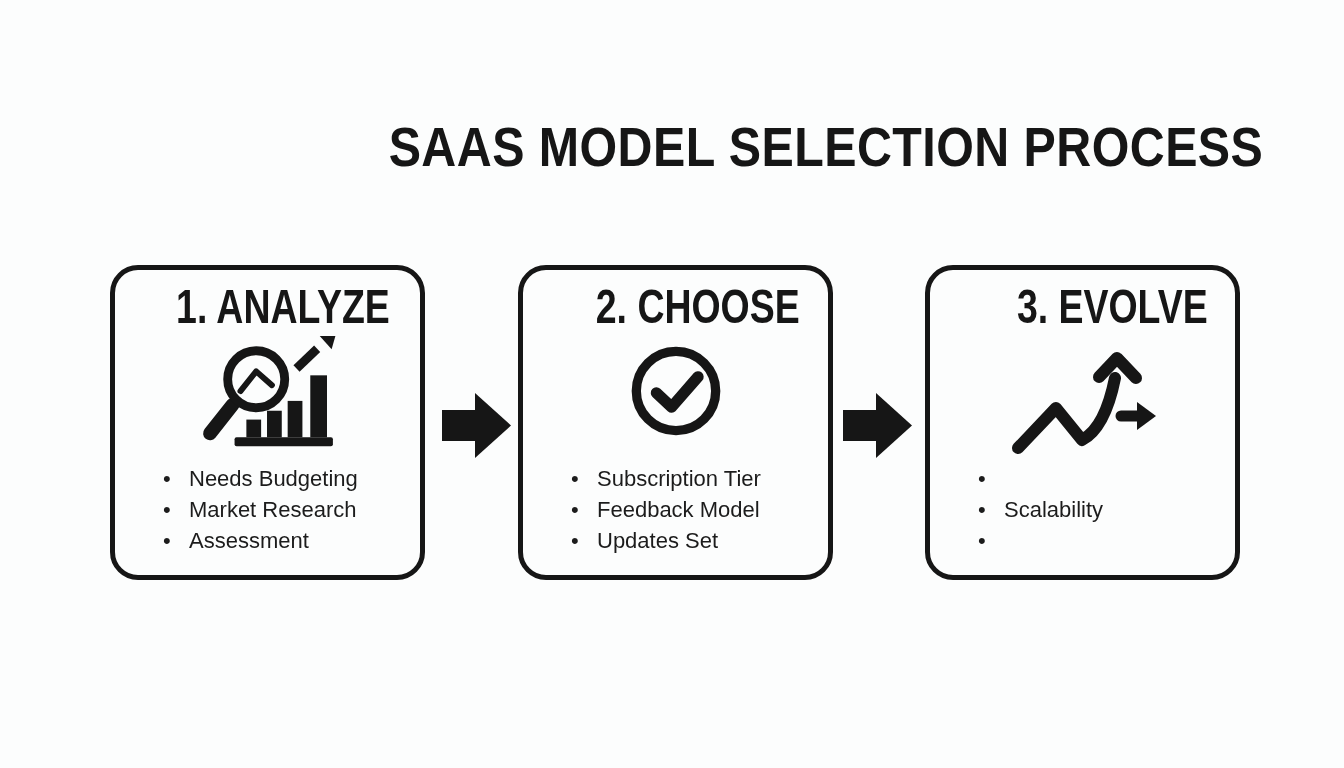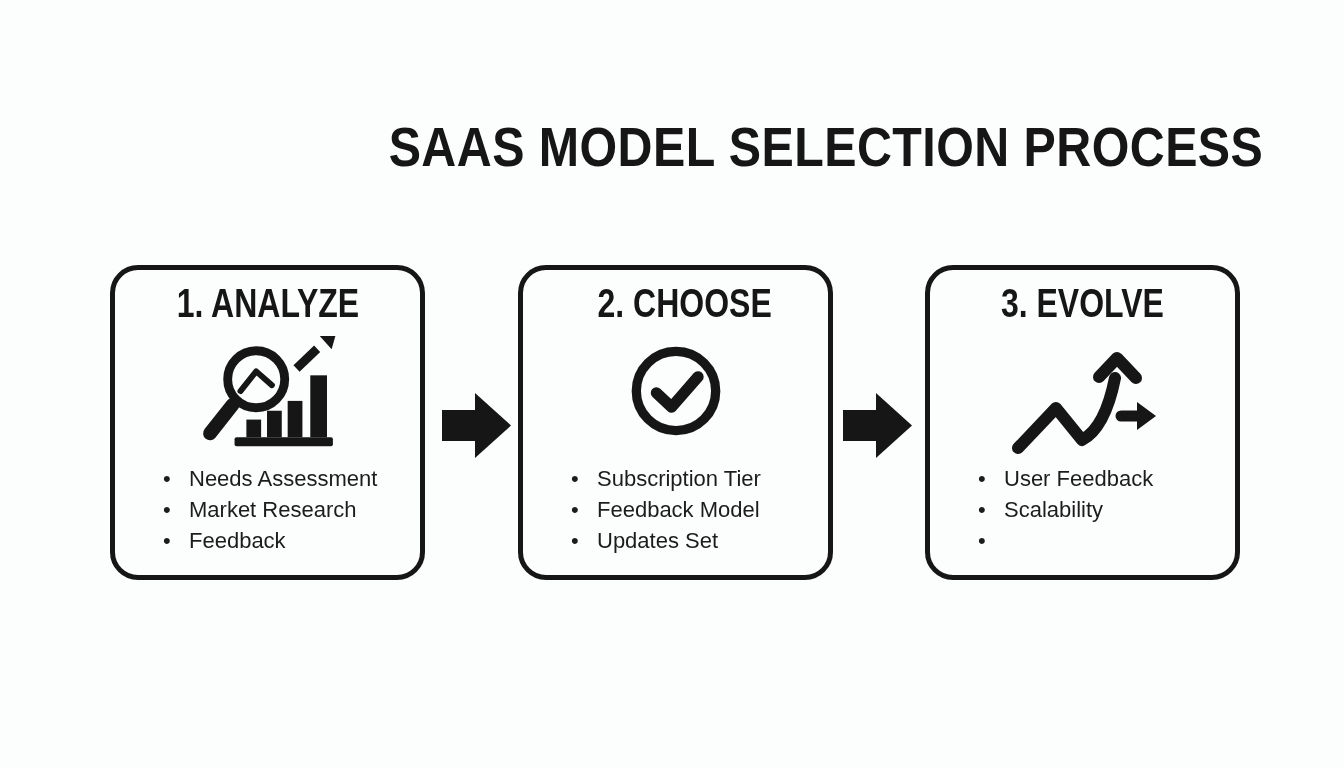--- a/index.html
+++ b/index.html
@@ -34,22 +34,22 @@
     border:5px solid #161616;
     border-radius:28px;
     background:#fcfdfd;
   }
   .card-1 { left:110px; }
   .card-2 { left:518px;padding-left:19px; }
   .card-3 { left:925px; }
 
   .step-heading {
     margin-top:13px;
-    text-align:center; line-height:1;
-    font-size:41px; font-weight:700; white-space:nowrap;
+    text-align:right; line-height:1;
+    font-size:48px; font-weight:700; white-space:nowrap;
   }
   .step-heading > span {
     display:inline-block;
     transform:scaleX(0.78);
     transform-origin:center;
   }
 
   .icon-wrap {
     position:absolute; left:0; width:100%;
     display:flex; justify-content:center;
@@ -95,29 +95,29 @@
       <rect class="ink" x="69" y="76" width="15" height="27"></rect>
       <rect class="ink" x="90" y="66" width="15" height="37"></rect>
       <rect class="ink" x="113" y="40" width="17" height="63"></rect>
       <line class="ink-stroke" x1="99" y1="33" x2="120" y2="13" stroke-width="9"></line>
       <polygon class="ink" points="0,-10 16,0 0,10" transform="translate(128,6) rotate(-42)"></polygon>
     </svg>
   </div>
   <div class="bullet-list">
     <div class="bullet-row">
       <span class="bullet-dot">•</span>
-      <span>Needs Assessment</span>
+      <span>Needs Budgeting</span>
     </div>
     <div class="bullet-row">
       <span class="bullet-dot">•</span>
       <span>Market Research</span>
     </div>
     <div class="bullet-row">
       <span class="bullet-dot">•</span>
-      <span>Feedback</span>
+      <span>Assessment</span>
     </div>
   </div>
 </div>
 
 <svg class="connector connector-1" viewBox="0 0 70 70">
   <rect class="ink" x="0" y="20" width="37" height="31"></rect>
   <polygon class="ink" points="33,3 69,35.5 33,68"></polygon>
 </svg>
 
 <div class="step-card card-2">
@@ -159,21 +159,20 @@
     <svg width="152" height="112" viewBox="0 0 150 112">
       <path class="ink-stroke" d="M10 102 L48 62 L74 94 Q97 82 107 32" stroke-width="12" stroke-linecap="round" stroke-linejoin="round"></path>
       <path class="ink-stroke" d="M91 31 L109 12 L128 32" stroke-width="12" stroke-linecap="round" stroke-linejoin="round"></path>
       <line class="ink-stroke" x1="113" y1="70" x2="133" y2="70" stroke-width="11" stroke-linecap="round"></line>
       <polygon class="ink" points="129,56 148,70 129,84"></polygon>
     </svg>
   </div>
   <div class="bullet-list">
     <div class="bullet-row">
       <span class="bullet-dot">•</span>
-      <span>User Feedback</span>
     </div>
     <div class="bullet-row">
       <span class="bullet-dot">•</span>
       <span>Scalability</span>
     </div>
     <div class="bullet-row">
       <span class="bullet-dot">•</span>
     </div>
   </div>
 </div>

